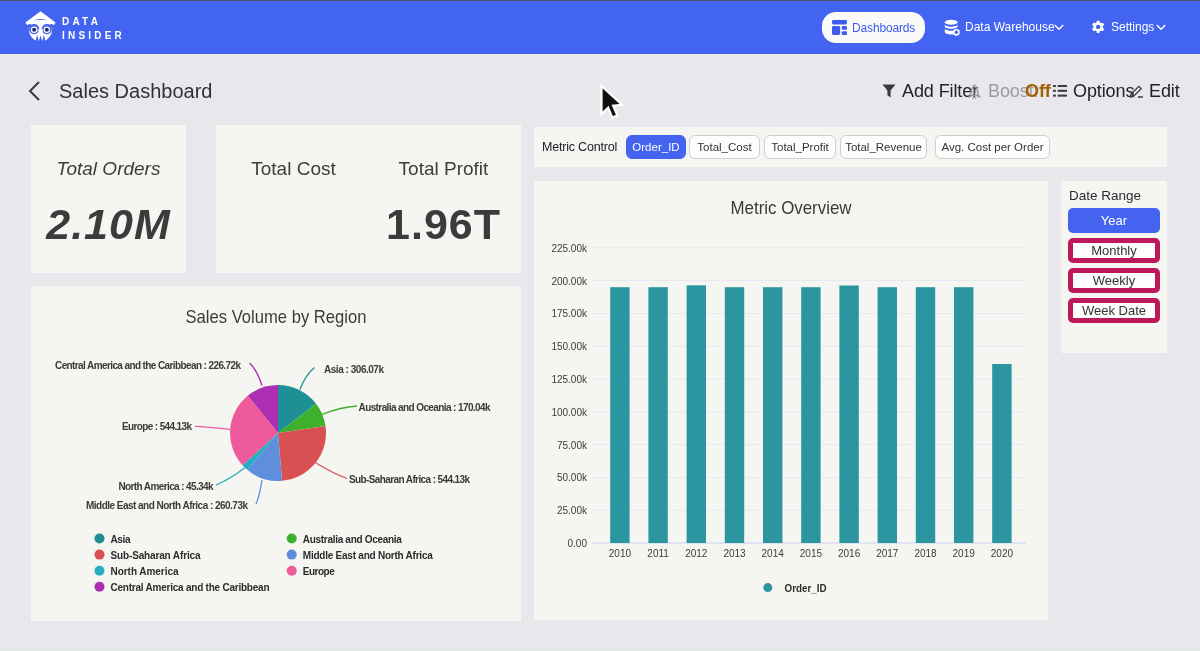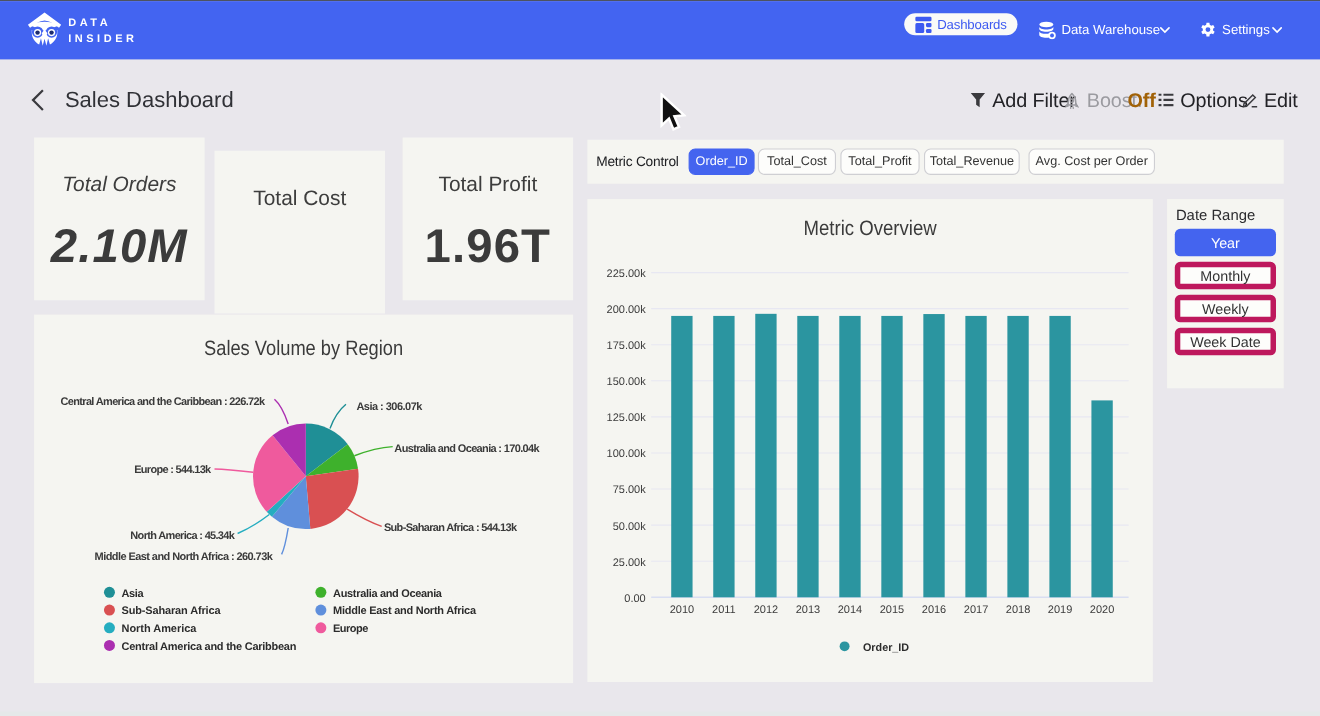--- a/index.html
+++ b/index.html
@@ -5,21 +5,21 @@
 * { margin:0; padding:0; box-sizing:border-box; }
 html,body { width:1200px; height:651px; overflow:hidden; }
 body { font-family:"Liberation Sans", sans-serif; background:#e9e7ec; position:relative; }
 .abs { position:absolute; }
 .card { position:absolute; background:#f5f5f1; }
 
 #topline { left:0; top:0; width:1200px; height:1px; background:#4d5360; }
 #nav { left:0; top:1px; width:1200px; height:53px; background:#4364f1; }
 #logo { left:25px; top:9px; }
 #logotxt { left:62px; top:15px; color:#fff; font-size:10px; font-weight:bold; letter-spacing:3.2px; line-height:14px; }
-#dashbtn { left:822px; top:12px; width:103px; height:20px; background:#fafaf8; border-radius:14px; display:flex; align-items:center; padding-left:10px; gap:5px; }
+#dashbtn { left:822px; top:12px; width:103px; height:31px; background:#fafaf8; border-radius:14px; display:flex; align-items:center; padding-left:10px; gap:5px; }
 #dashbtn span { color:#3d5af1; font-size:12px; font-weight:500; letter-spacing:-0.15px; }
 .navitem { color:#fff; font-size:12px; display:flex; align-items:center; top:17px; height:20px; }
 
 #backchev { left:27px; top:80px; color:#3a3a3e; font-size:22px; }
 #pagetitle { left:59px; top:80px; font-size:20px; color:#303136; }
 .tool { top:83px; height:16px; display:flex; align-items:center; font-size:18px; font-weight:400; color:#222226; letter-spacing:-0.1px; }
 
 .kpi { top:125px; width:155px; height:148px; text-align:center; }
 .kpi .t { margin-top:33px; font-size:19px; color:#3d3d3d; }
 .kpi .v { margin-top:20px; font-size:43px; font-weight:bold; color:#3b3b3b; letter-spacing:1px; }
@@ -120,21 +120,21 @@
 <svg class="abs" style="left:1129px; top:83px;" width="15" height="16" viewBox="0 0 16 16">
   <path d="M2 11.5 L10.5 3 L13 5.5 L4.5 14 L1.6 14.4 Z" fill="none" stroke="#3a3a3e" stroke-width="1.4"></path>
   <path d="M9.5 14.4 L14.8 14.4" stroke="#3a3a3e" stroke-width="1.6"></path>
 </svg>
 <div class="abs tool" style="left:1149px;">Edit</div>
 
 <div class="card kpi" style="left:31px;font-style:italic;">
     <div class="t">Total Orders</div>
     <div class="v">2.10M</div>
   </div>
-<div class="card kpi" style="left:195px;margin-top:12px;">
+<div class="card kpi" style="left:216px;">
     <div class="t">Total Cost</div>
   </div>
 <div class="card kpi" style="left:366px;">
     <div class="t">Total Profit</div>
     <div class="v">1.96T</div>
   </div>
 
 <div class="card" id="metricbar">
   <span class="lbl">Metric Control</span>
   <span class="chip sel" style="width:60px;">Order_ID</span>

